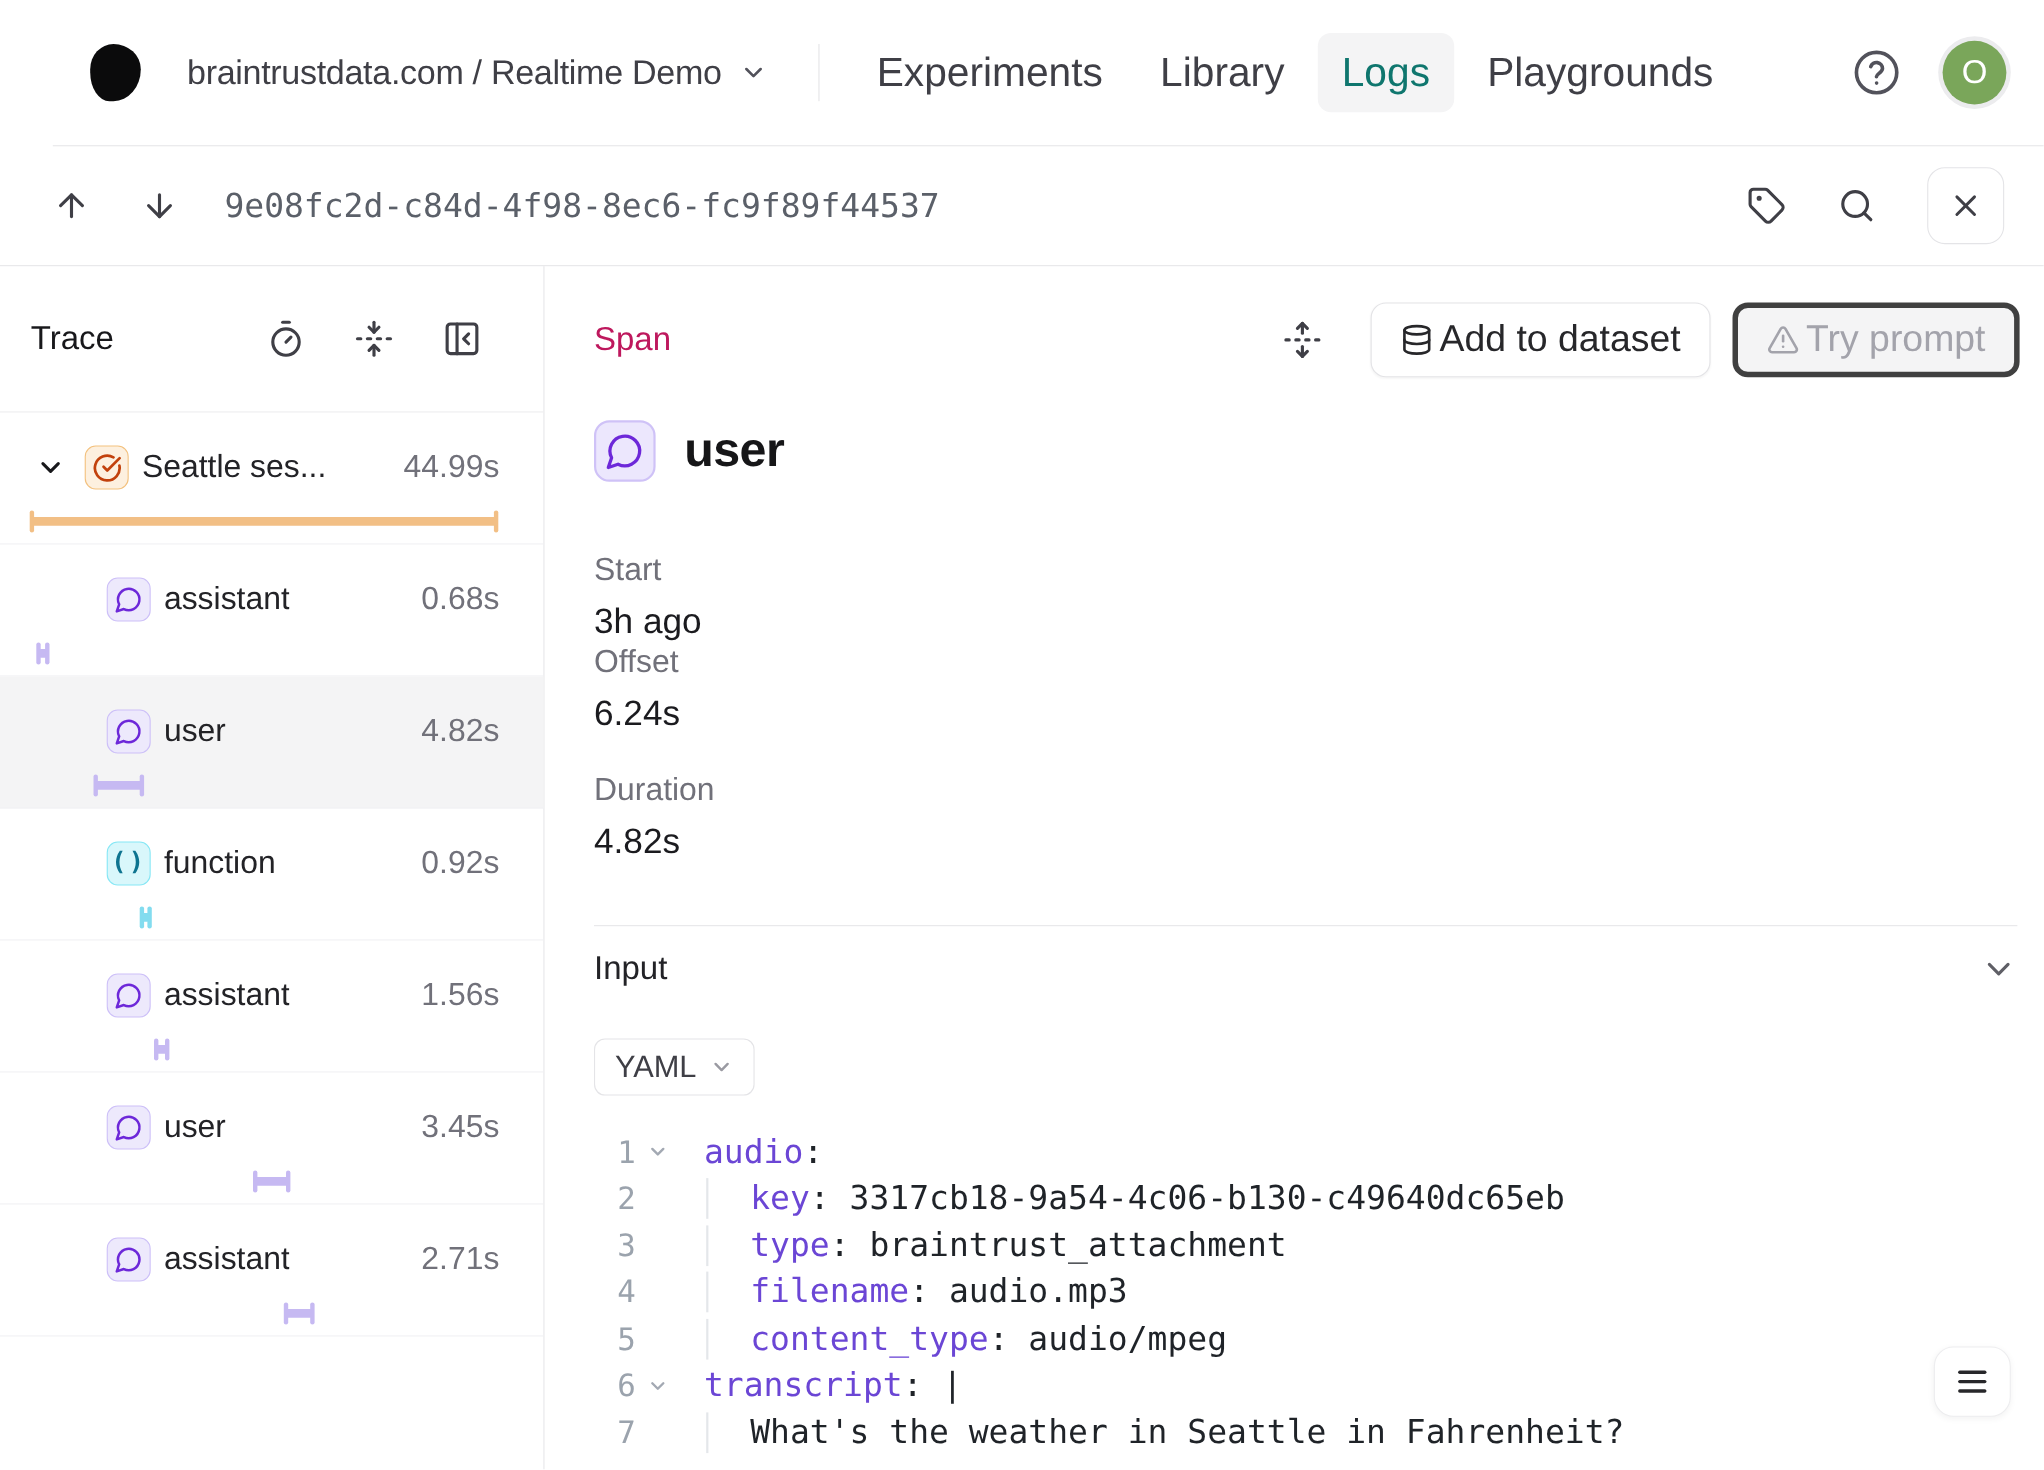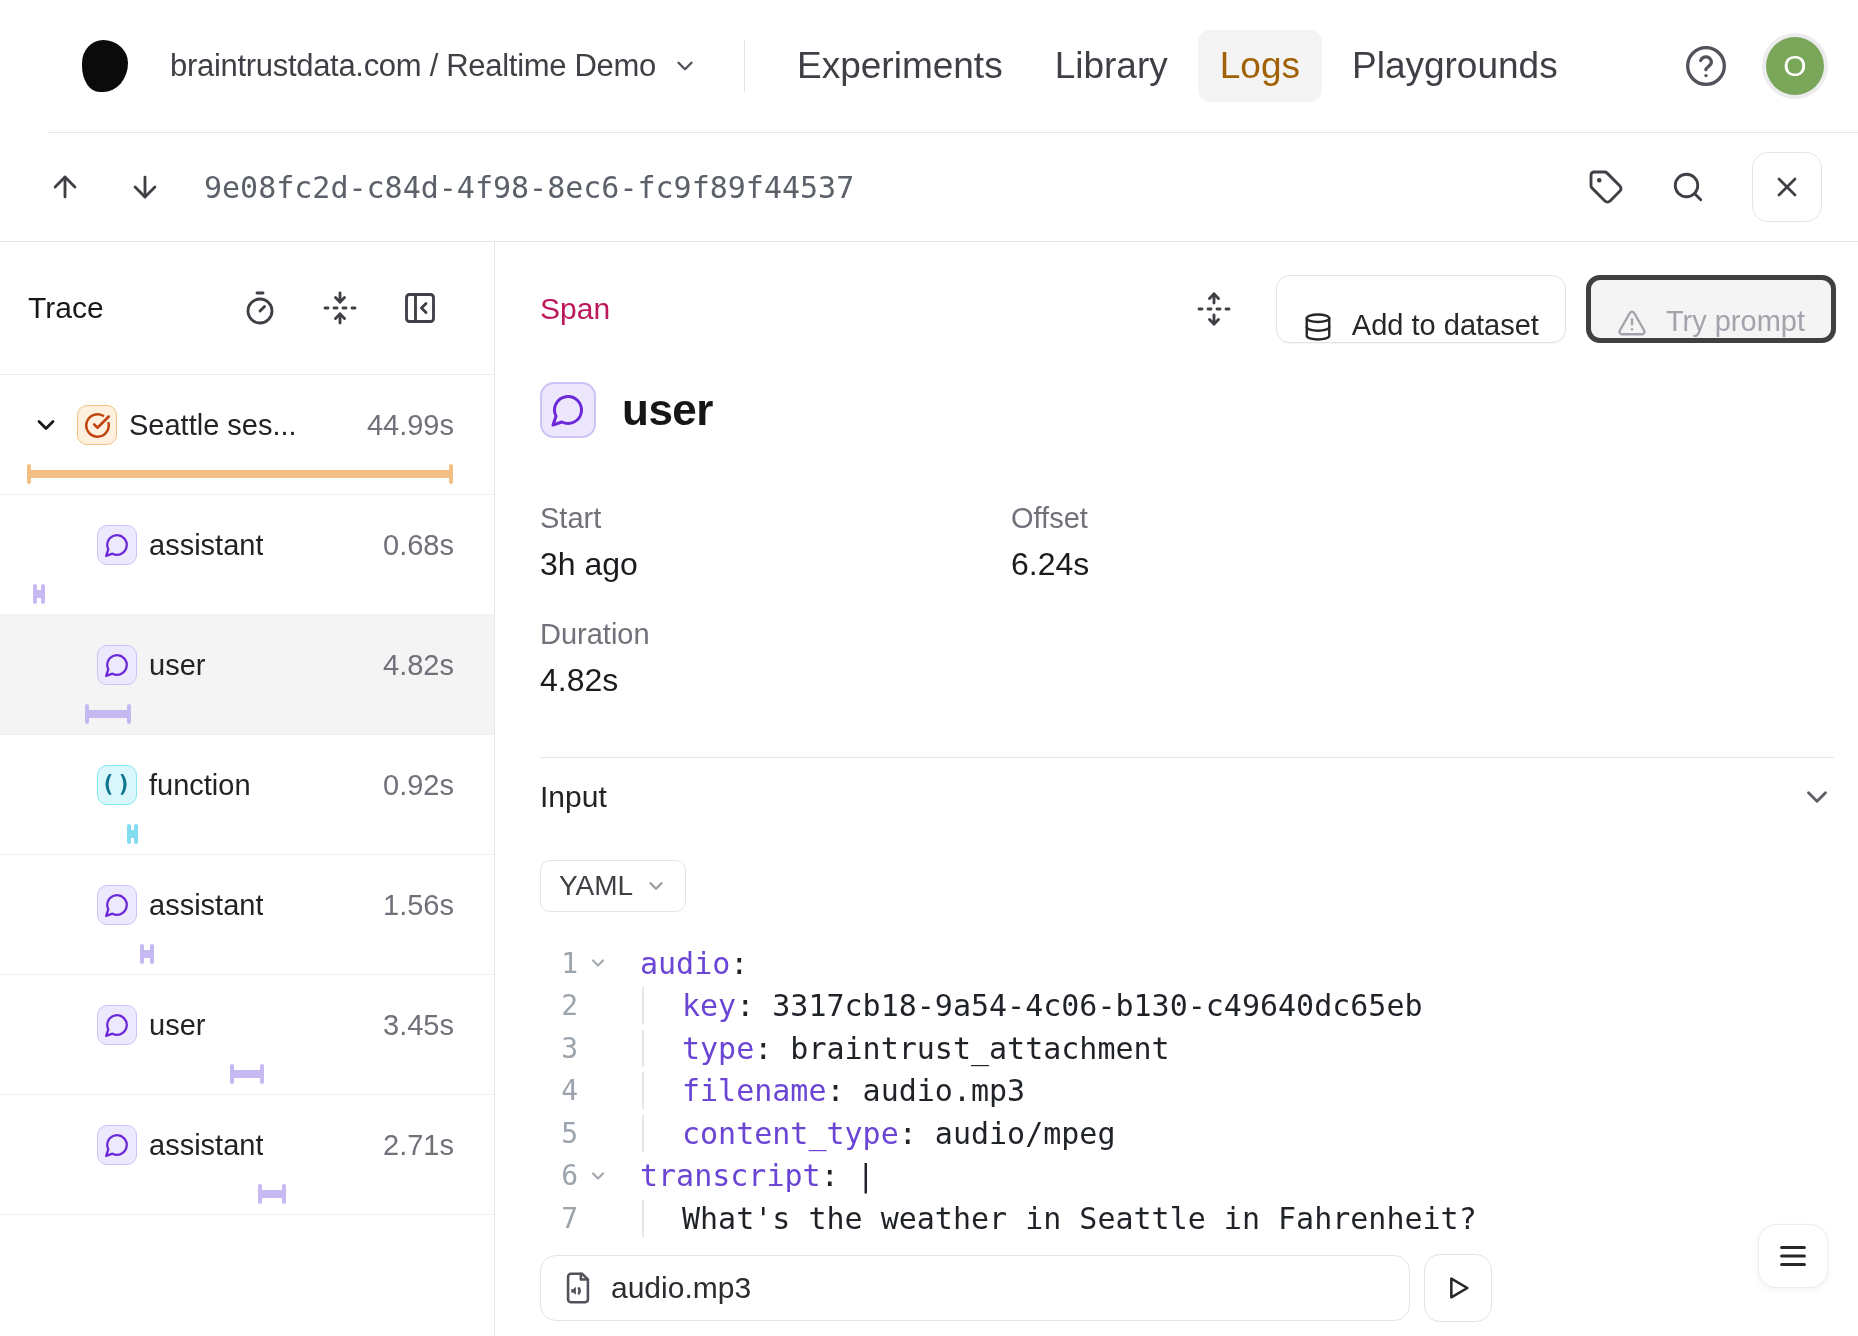--- a/index.html
+++ b/index.html
@@ -7,21 +7,21 @@
     font-family:"Liberation Sans", sans-serif; color:#27272a; }
 
   
   .topnav { height:133px; border-bottom:1px solid #e7e7e9; display:flex; align-items:center; padding:0 34px;margin-left:48px; }
   .logo { width:46px; height:52px; background:#0b0b0c; border-radius:46% 54% 54% 38% / 44% 44% 56% 50%; flex:none; }
   .brand { margin-left:42px; font-size:31px; font-weight:500; color:#3f3f46; letter-spacing:-0.3px; white-space:nowrap; }
   .brand-chev { margin-left:16px; color:#52525b; display:flex; }
   .vdiv { width:1px; height:52px; background:#e4e4e7; margin-left:46px; }
   .navitems { display:flex; align-items:center; margin-left:30px; gap:8px; }
   .navitem { font-size:37px; font-weight:500; color:#3f3f46; padding:15px 22px; border-radius:12px; cursor:pointer; white-space:nowrap; }
-  .navitem.active { background:#f4f4f5; color:#a16207; }
+  .navitem.active { background:#f4f4f5; color:#0f766e; }
   .nav-right { margin-left:auto; display:flex; align-items:center; gap:38px; }
   .help-ic { color:#52525b; display:flex; }
   .avatar { width:58px; height:58px; border-radius:50%; color:#fff; font-size:30px; font-weight:500;
     display:flex; align-items:center; justify-content:center; box-shadow:0 0 0 4px #ececee; }
 
   
   .idbar { height:109px; border-bottom:1px solid #e7e7e9; display:flex; align-items:center; padding:0 36px; }
   .icon-btn { background:none; border:none; color:#3f3f46; display:flex; align-items:center; justify-content:center; cursor:pointer; }
   .idbar .arrows { display:flex; gap:46px; margin-left:12px; }
   .trace-id { margin-left:42px; font-family:"DejaVu Sans Mono", monospace; font-size:30px; color:#5b6069; letter-spacing:0; }
@@ -52,32 +52,32 @@
   .ibeam .cap { position:absolute; top:0; width:4px; height:20px; background:currentColor; border-radius:2px; }
   .ibeam .cap.l { left:0; } .ibeam .cap.r { right:0; }
   .ibeam .mid { position:absolute; left:2px; right:2px; top:6px; height:8px; background:currentColor; border-radius:2px; }
 
   
   .panel { flex:1; position:relative; padding-left:45px; }
   .p-head { height:133px; display:flex; align-items:center; padding-right:22px; }
   .p-title { font-size:30px; font-weight:500; color:#be185d; }
   .p-actions { margin-left:auto; display:flex; align-items:center; gap:20px; }
   .unfold-ic { color:#3f3f46; margin-right:24px; display:flex; }
-  .btn { height:68px; border-radius:14px; font-size:29px; font-weight:500; display:inline-flex; align-items:flex-end;
-    gap:19px; padding:0 26px; cursor:pointer; font-family:inherit; }
+  .btn { height:68px; border-radius:14px; font-size:34px; font-weight:500; display:inline-flex; align-items:center;
+    gap:6px; padding:0 26px; cursor:pointer; font-family:inherit; }
   .btn-light { background:#fff; border:1px solid #e3e3e6; color:#27272a; box-shadow:0 1px 2px rgba(0,0,0,.04); }
   .btn-muted { background:#f4f4f5; border:5px solid #404040; color:#a3a3ab; }
 
   .span-title { display:flex; align-items:center; gap:26px; margin-top:7px; }
   .span-chip { width:56px; height:56px; border-radius:14px; background:#ece7fd; border:2px solid #cfc2f7;
     display:flex; align-items:center; justify-content:center; color:#6d28d9; flex:none; }
   .span-name { font-size:44px; font-weight:700; color:#161618; letter-spacing:-0.5px; }
 
   .fields { margin-top:62px; }
-  .field-row { display:flex; }
+  .field-row { display:flex;flex-direction:column; }
   .field { width:471px; }
   .f-label { font-size:29px; color:#71717a; line-height:36px; }
   .f-value { font-size:32px; font-weight:500; color:#1b1b1f; line-height:40px; margin-top:8px; }
   .field-row + .field-row { margin-top:32px; }
 
   .hdiv { height:1px; background:#e7e7e9; margin:57px 24px 0 0; }
   .input-head { margin-top:22px; display:flex; align-items:center; padding-right:24px; }
   .input-label { font-size:30px; font-weight:500; color:#232327; }
   .input-chev { margin-left:auto; color:#5f5f66; display:flex; cursor:pointer; }
   .yaml-btn { margin-top:46px; height:52px; display:inline-flex; align-items:center; gap:12px; padding:0 18px;

